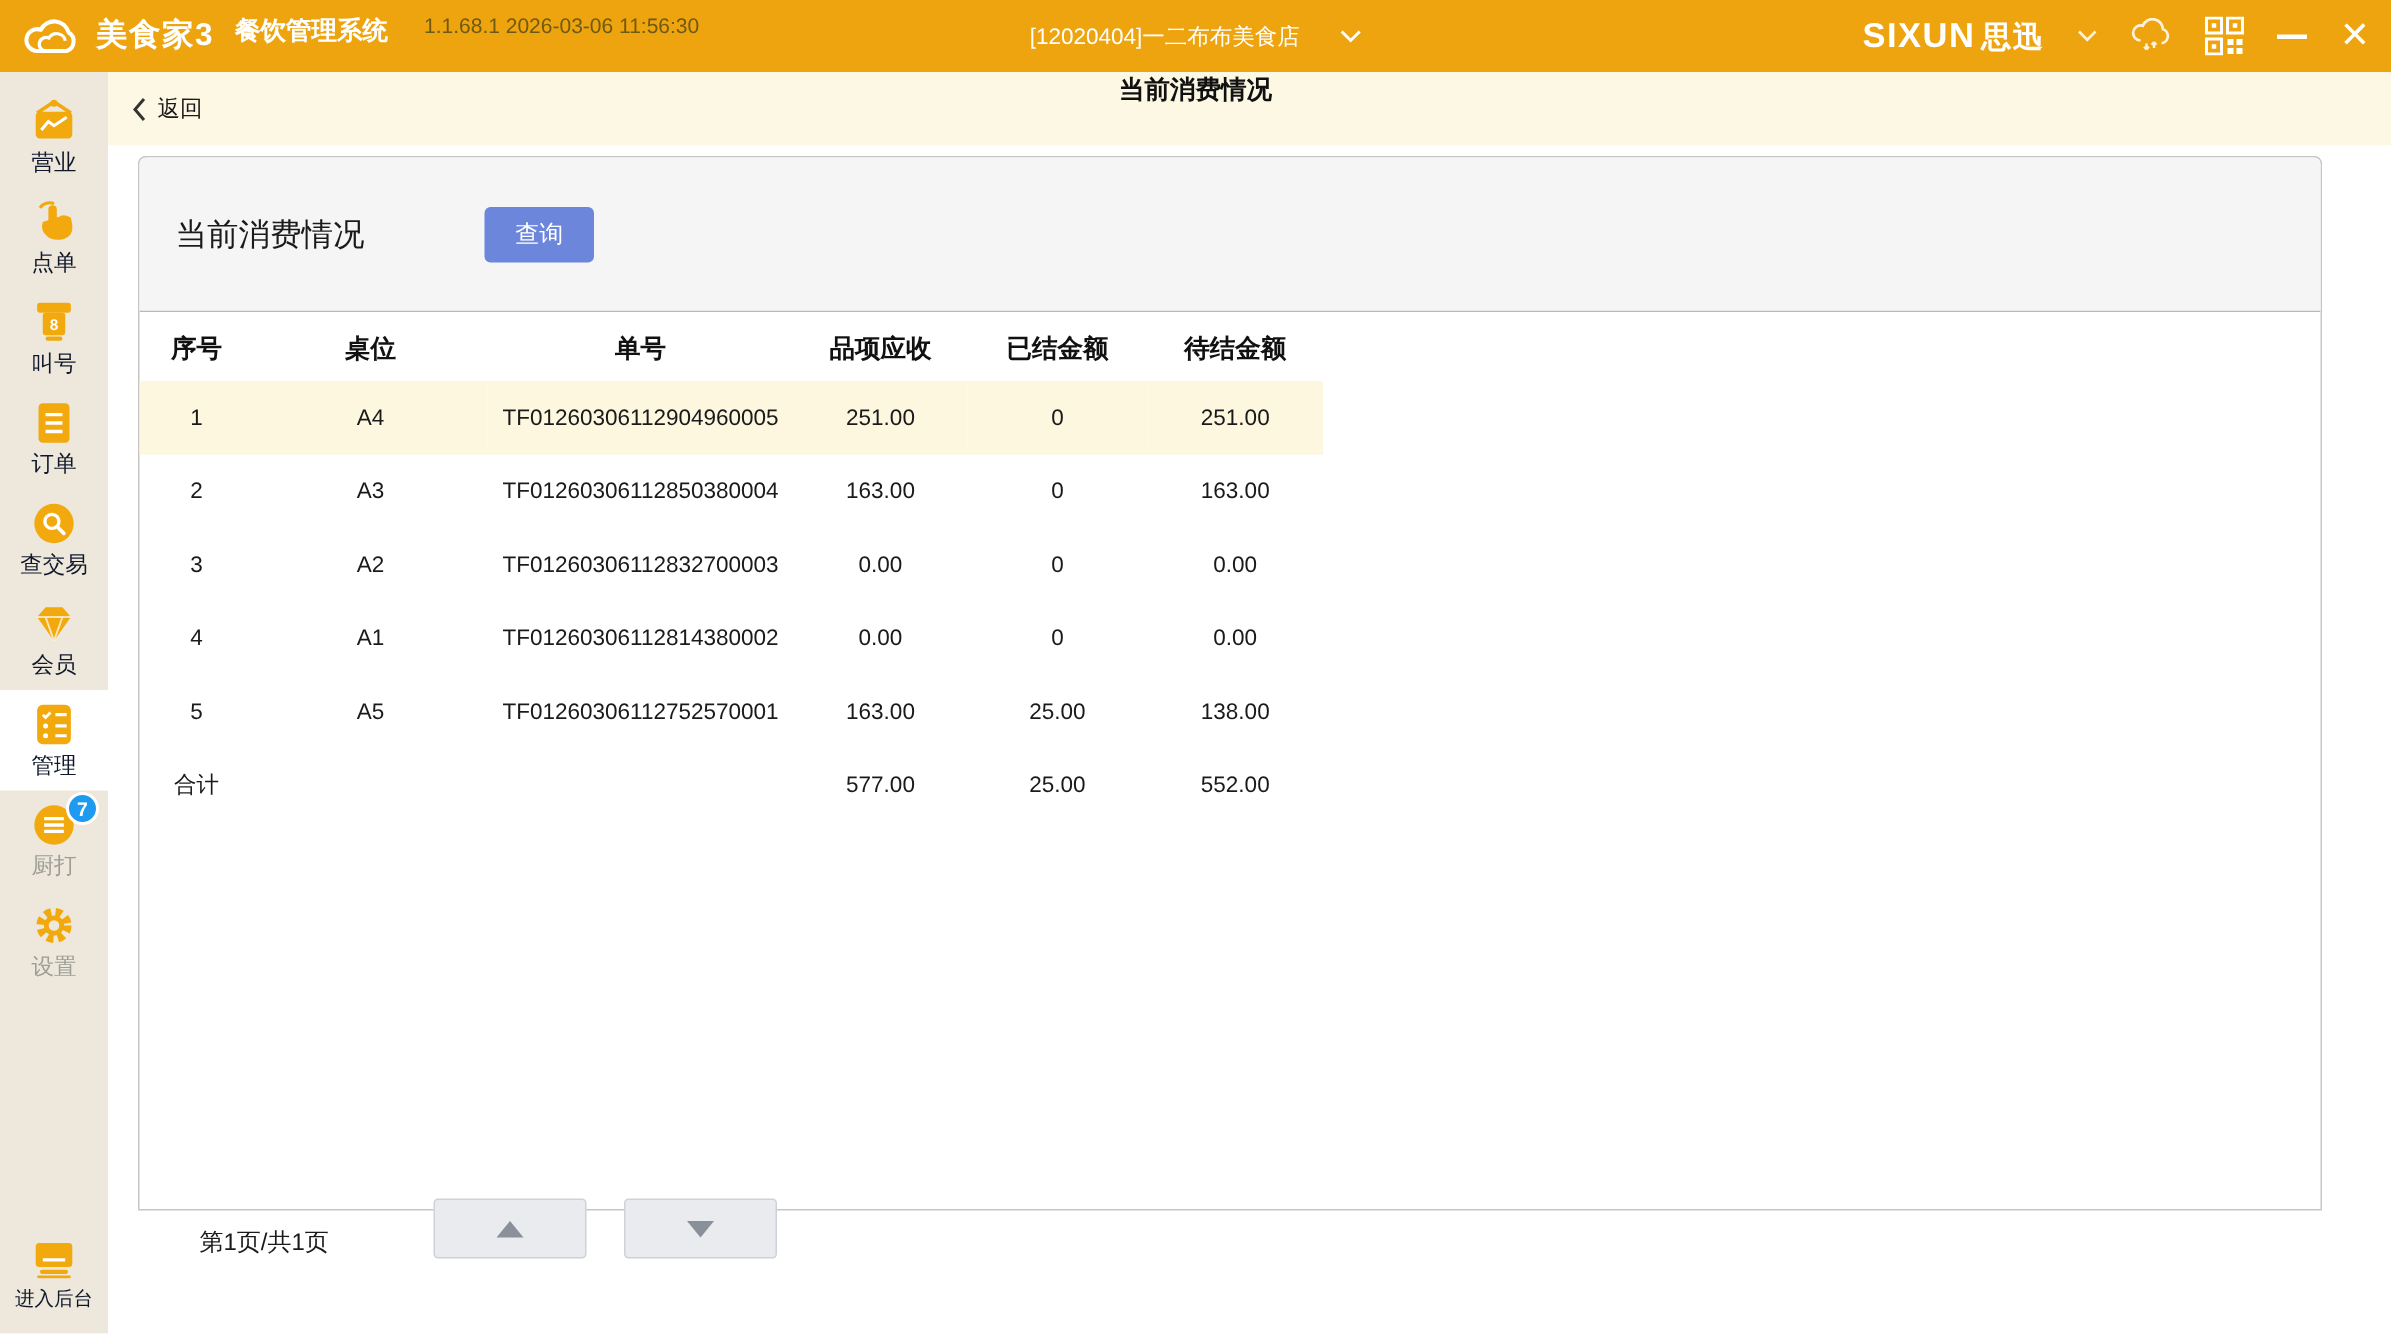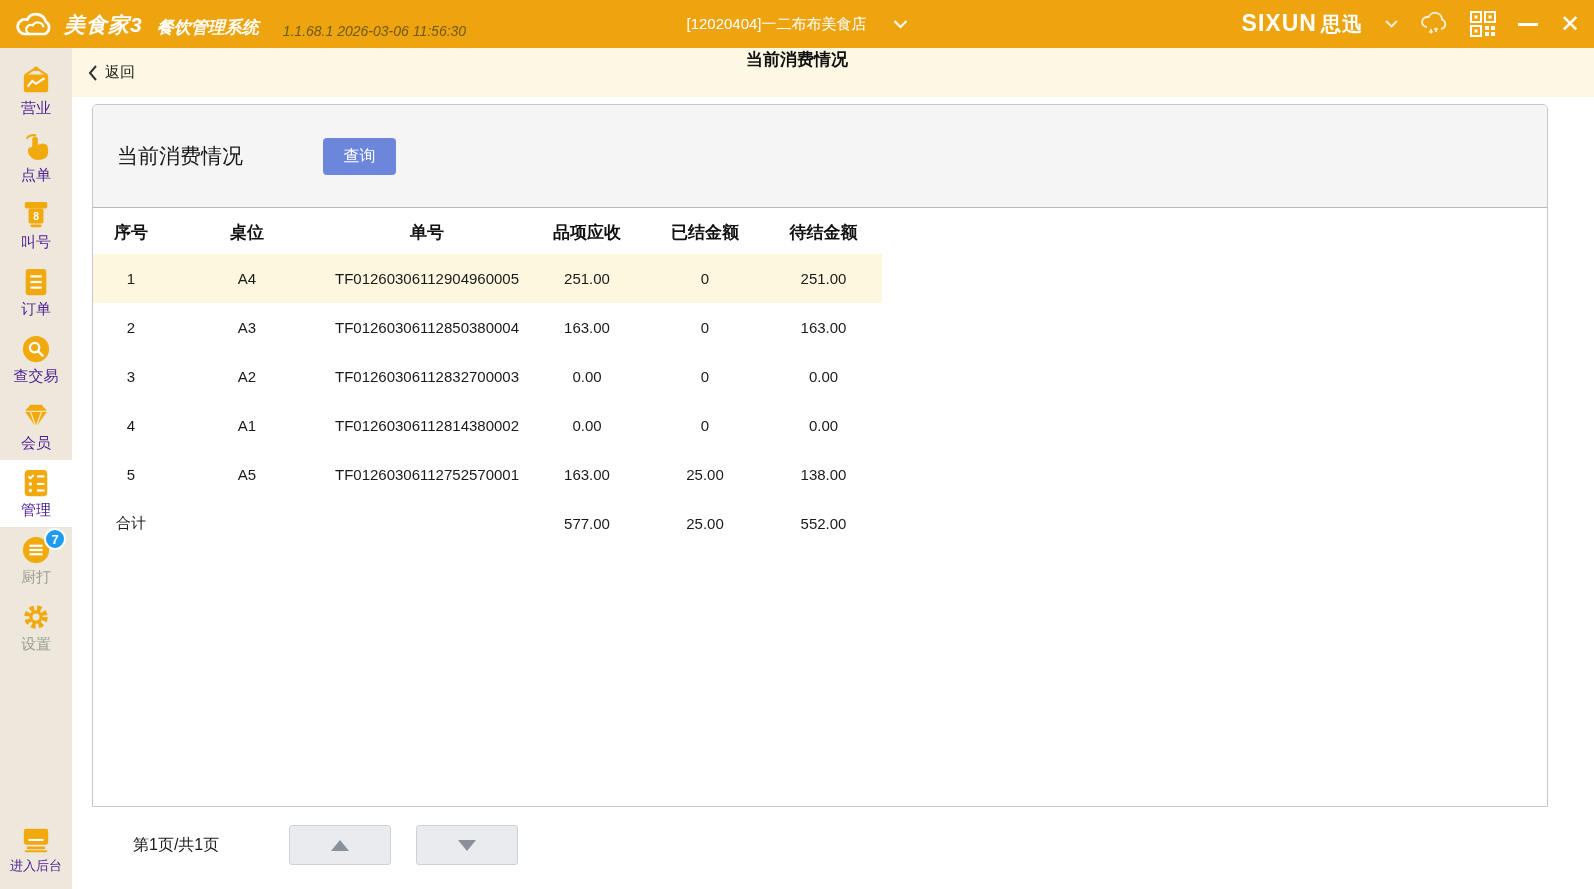--- a/index.html
+++ b/index.html
@@ -2,21 +2,21 @@
 <html><head>
 <meta charset="utf-8">
 <style>
   * { margin:0; padding:0; box-sizing:border-box; }
   html,body { width:1594px; height:889px; overflow:hidden;
     font-family:"Liberation Sans","DejaVu Sans",sans-serif; background:#fff; }
 
   
   .topbar { height:48px; background:#EDA40F; display:flex; align-items:center;
     padding:0 14px; position:relative; color:#fff; }
-  .topbar-left { display:flex; align-items:flex-end; gap:10px;font-style:italic; }
+  .topbar-left { display:flex; align-items:flex-start; gap:10px; }
   .cloud-logo { width:40px; height:30px; }
   .app-name { font-size:21px; font-weight:bold; letter-spacing:1px; }
   .system-name { font-size:17px; font-weight:bold; margin-left:4px; }
   .version { font-size:14px; color:#6F5A11; margin-left:14px; }
   .store-selector { position:absolute; left:50%; transform:translateX(-50%);
     display:flex; align-items:center; gap:27px; font-size:15px; cursor:pointer; }
   .topbar-right { margin-left:auto; display:flex; align-items:center; gap:22px; }
   .brand { font-size:23px; font-weight:bold; letter-spacing:1px; }
   .brand .cn { font-size:20px; margin-left:4px; }
   .tb-icon { display:flex; align-items:center; justify-content:center; cursor:pointer; }
@@ -24,21 +24,21 @@
   .close-x { font-size:24px; line-height:1; font-weight:300; }
 
   
   .shell { display:flex; height:841px; }
 
   
   .sidebar { width:72px; background:#EDE8DB; display:flex; flex-direction:column;
     padding-top:10px; position:relative; flex-shrink:0; }
   .side-item { height:67px; display:flex; flex-direction:column; align-items:center;
     justify-content:center; gap:3px; cursor:pointer; position:relative; }
-  .side-item .lbl { font-size:15px; color:#4c1d95; }
+  .side-item .lbl { font-size:15px; color:#0f172a; }
   .side-item.active { background:#ffffff; }
   .side-item.grayed .lbl { color:#9d9d96; }
   .side-item svg { width:34px; height:30px; }
   .badge { position:absolute; top:1px; right:6px; width:22px; height:22px; border-radius:50%;
     background:#1E9BF0; border:2px solid #fff; color:#fff; font-size:13px; font-weight:bold;
     display:flex; align-items:center; justify-content:center; }
   .side-bottom { margin-top:auto; margin-bottom:6px; }
   .side-bottom .lbl { font-size:13px; }
 
   
@@ -72,21 +72,21 @@
   
   .data-table { border-collapse:collapse; margin-top:2px; table-layout:fixed; width:789px; }
   .data-table th { font-size:17px; font-weight:bold; color:#111; height:44px;
     text-align:center; vertical-align:middle; }
   .data-table td { font-size:15px; color:#1a1a1a; height:49px; text-align:center;
     vertical-align:middle; }
   .data-table tr.hl td { background:#FCF7DE; }
   .total-label { text-align:center; }
 
   
-  .pagination { position:absolute; left:20px; top:728px; display:flex; align-items:center; }
+  .pagination { position:absolute; left:20px; top:702px; display:flex; align-items:flex-end; }
   .page-info { font-size:16px; color:#1a1a1a; margin-left:41px; }
   .page-btn { width:102px; height:40px; background:#E9EBEF; border:1px solid #CED2D8;
     border-radius:3px; display:flex; align-items:center; justify-content:center;
     cursor:pointer; }
   .page-btn.up { margin-left:70px; }
   .page-btn.down { margin-left:25px; }
   .tri-up { width:0; height:0; border-left:9px solid transparent; border-right:9px solid transparent;
     border-bottom:11px solid #8A9099; }
   .tri-down { width:0; height:0; border-left:9px solid transparent; border-right:9px solid transparent;
     border-top:11px solid #8A9099; }

